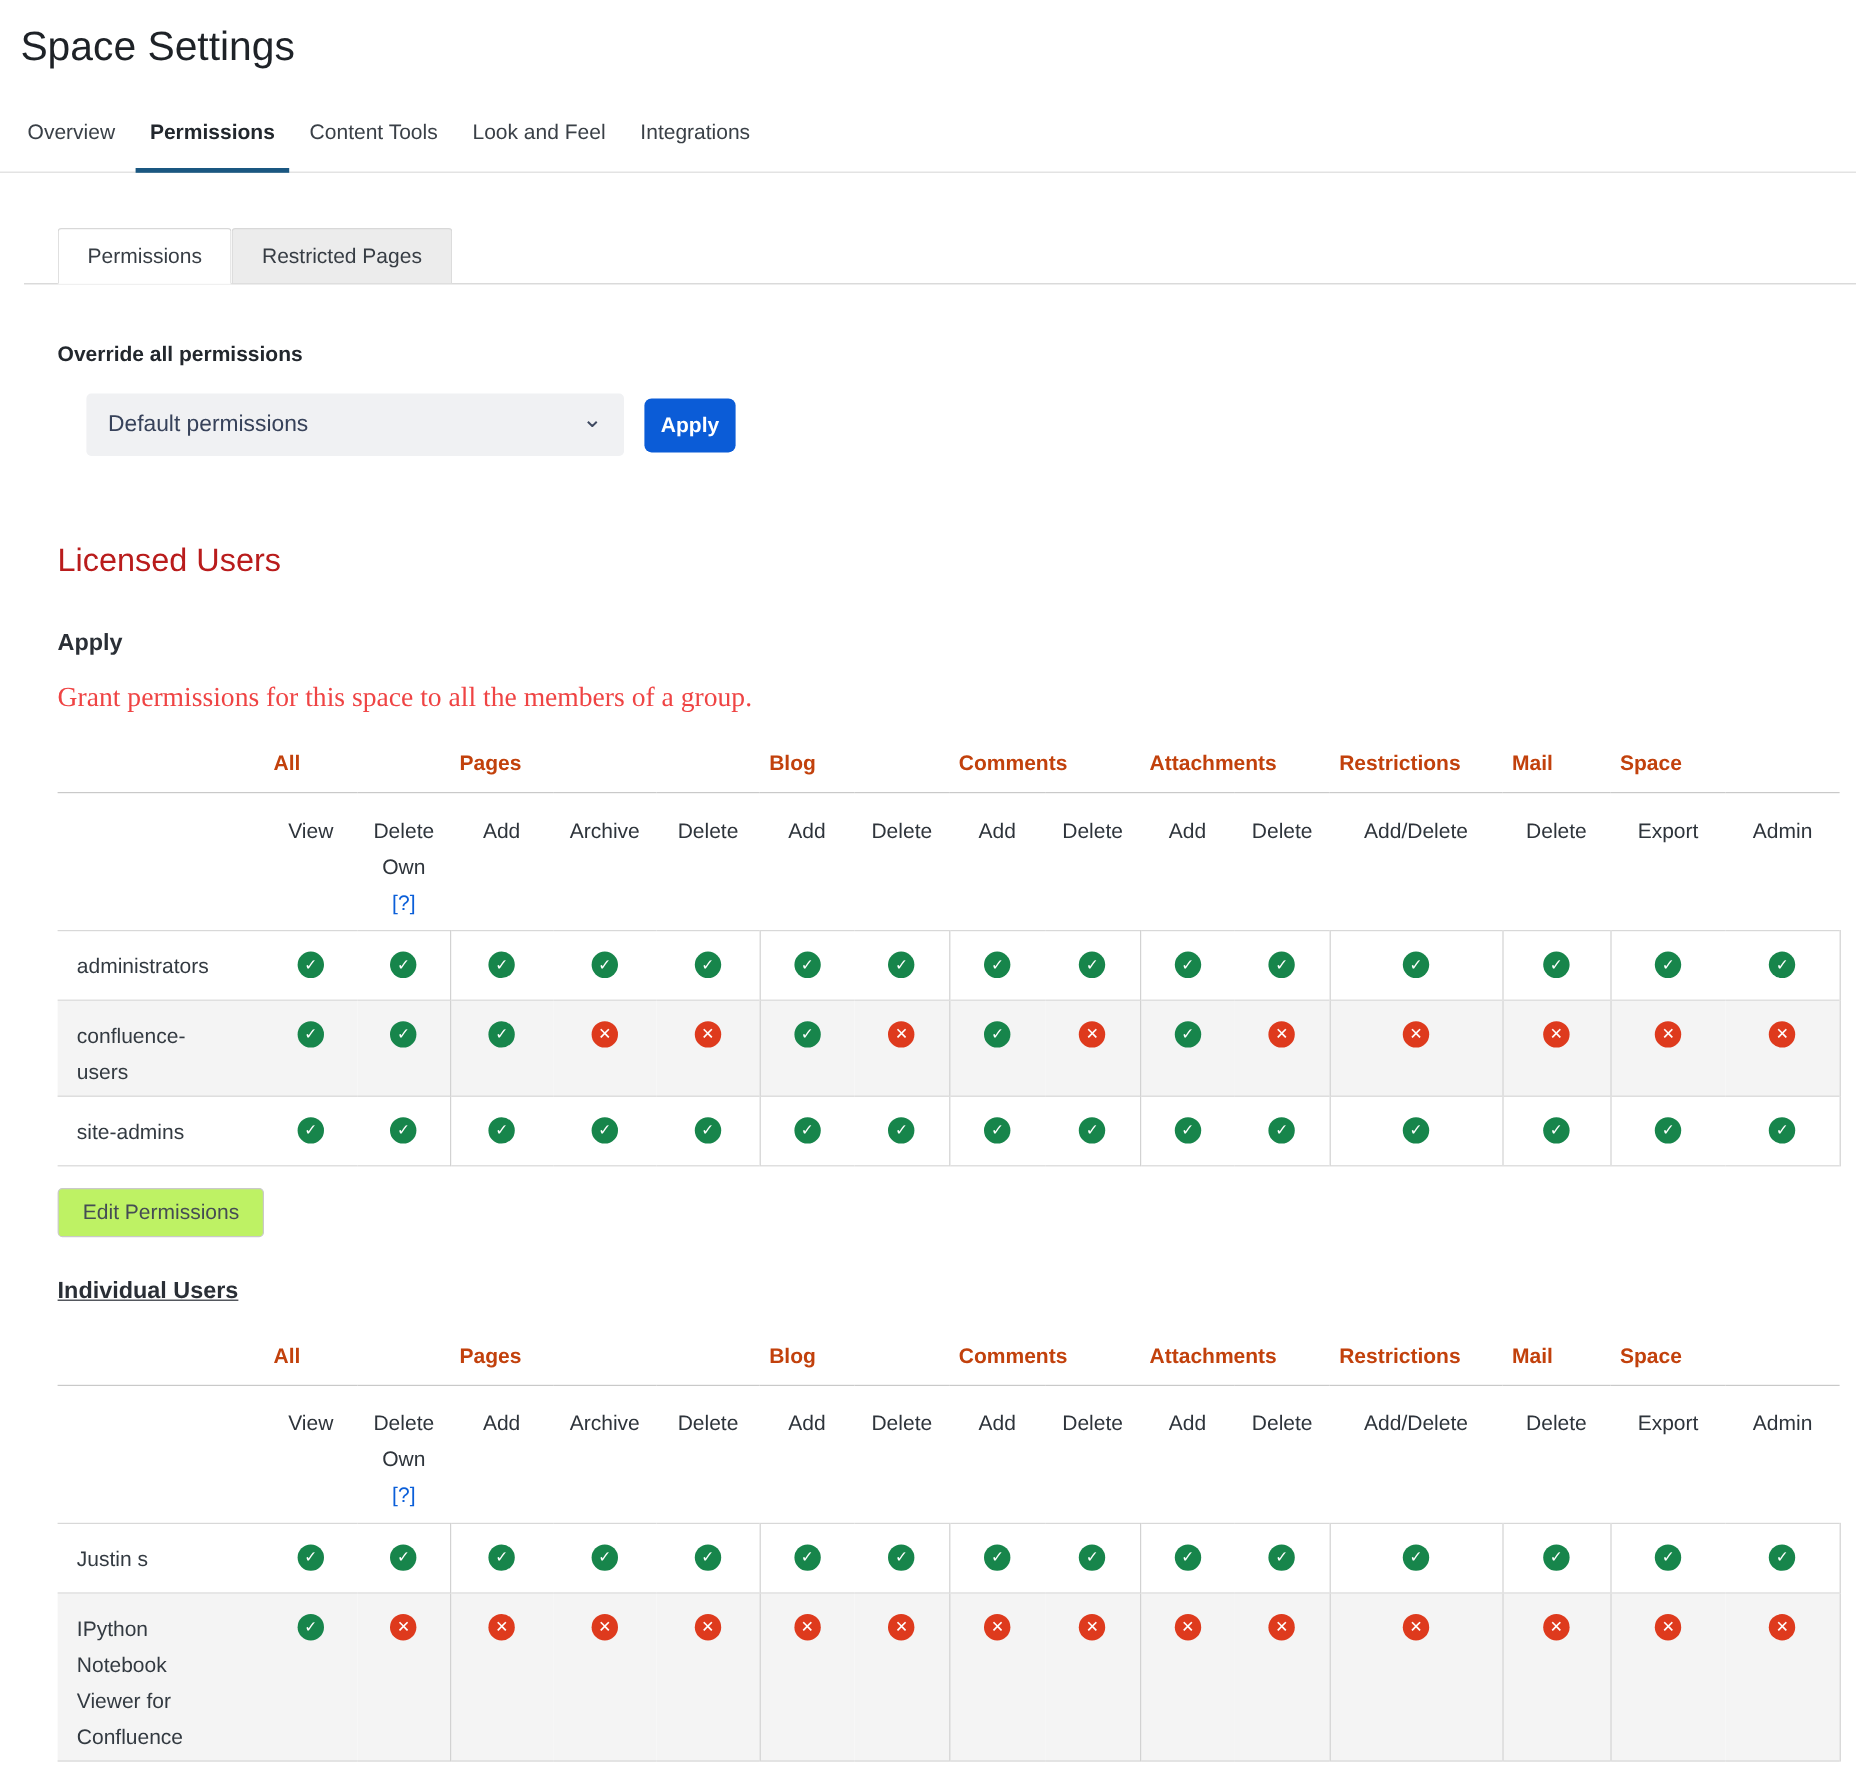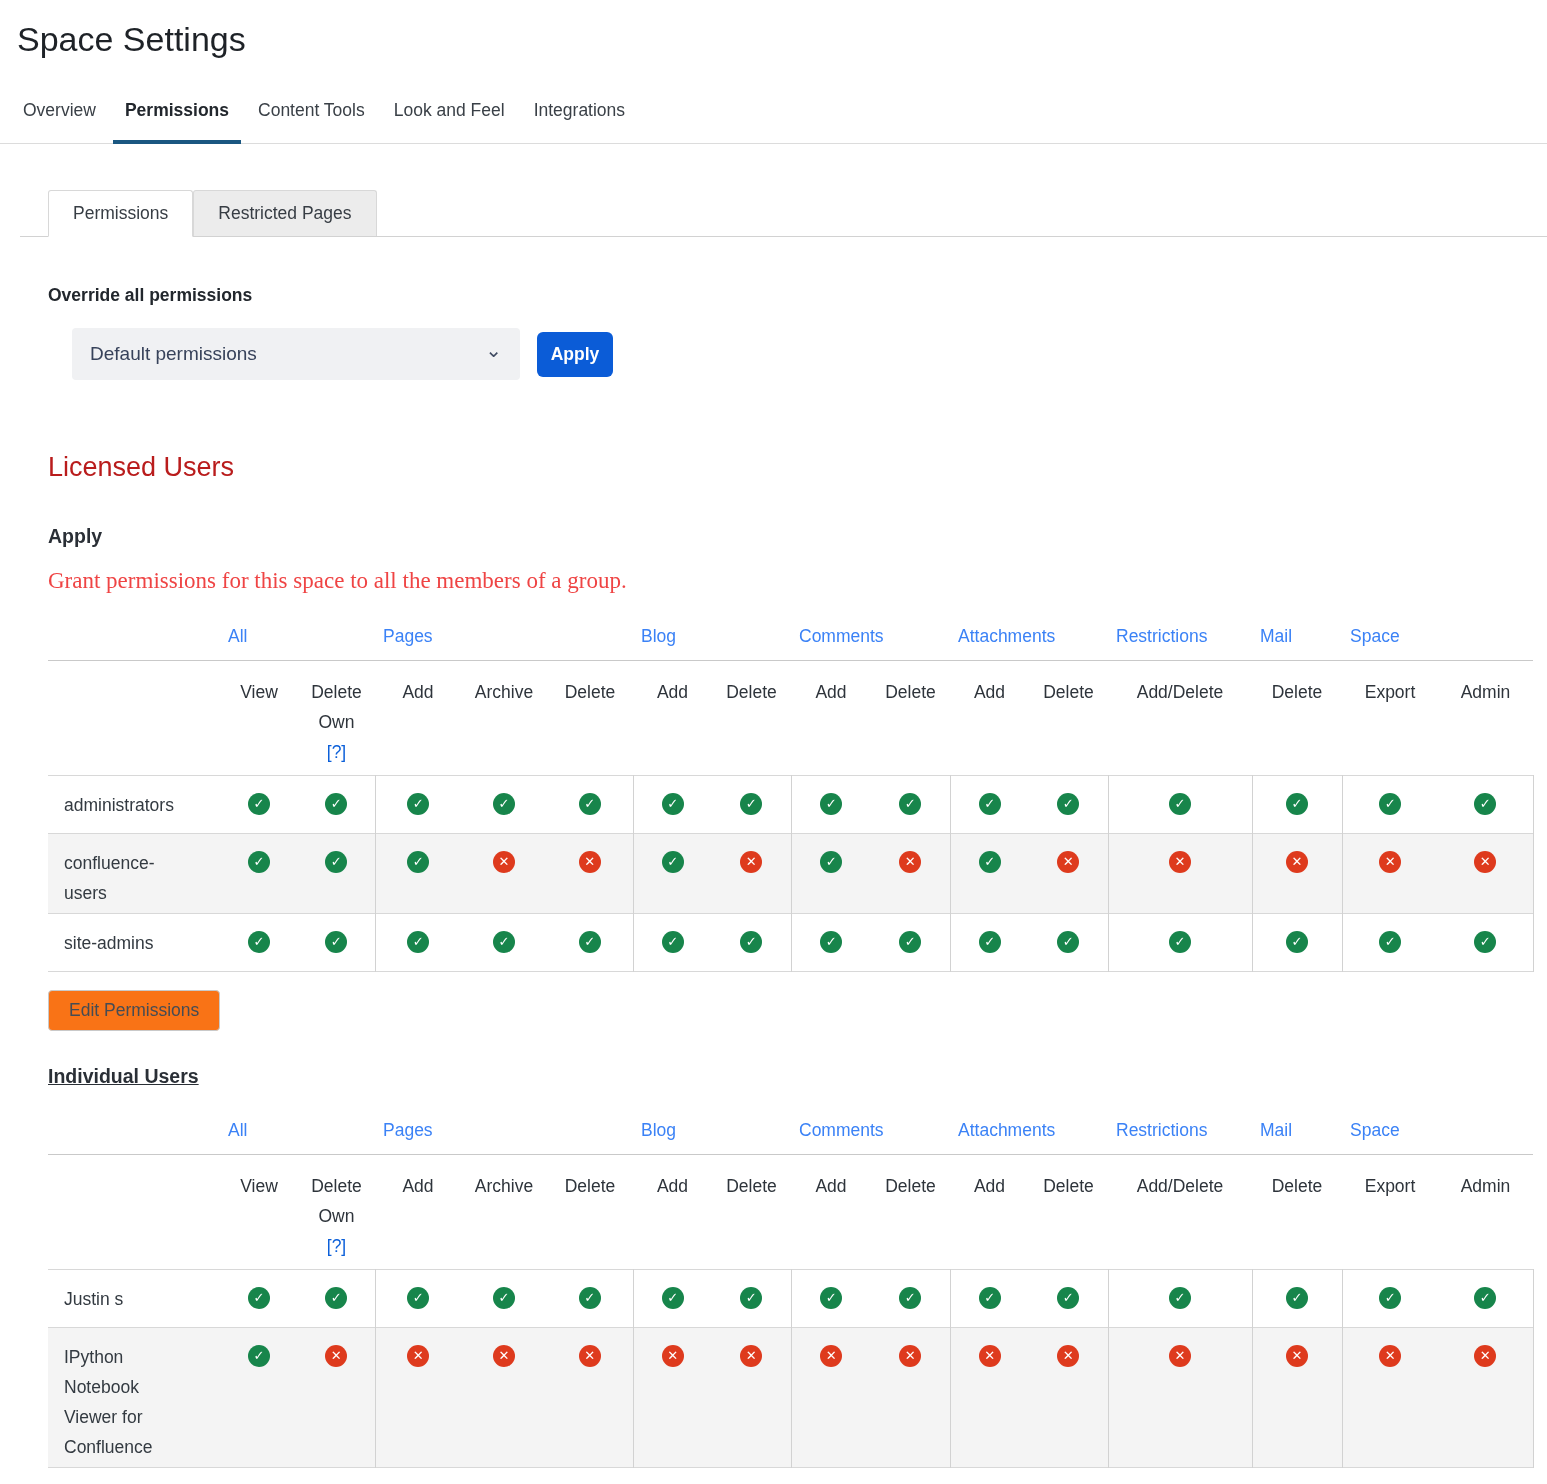--- a/index.html
+++ b/index.html
@@ -79,21 +79,21 @@
   .section-desc { margin-top: 20px; font-size: 23px; color: #ef4444; font-family: Liberation Serif, serif; }
   
   table.perm-table {
     border-collapse: collapse;
     margin-top: 24px;
     table-layout: fixed;
   }
   .perm-table th, .perm-table td { font-weight: 400; }
   .perm-table thead th.group-h {
     text-align: left; vertical-align: top;
-    font-size: 17.5px; font-weight: 400; color: #3b82f6;
+    font-size: 17.5px; font-weight: 700; color: #c2410c;
     padding: 8px 0 13px 8px;
     border-bottom: 1px solid #c9c9c9;
   }
   .perm-table thead th.name-spacer { border-bottom: 1px solid #c9c9c9; }
   .perm-table thead th.sub-h {
     text-align: center; vertical-align: top;
     font-size: 17.5px; color: #2e343b;
     padding: 16px 0 8px 0;
     line-height: 30px;
   }
@@ -121,21 +121,21 @@
     border-radius: 50%;
     color: #ffffff; font-size: 13px; font-weight: 700;
     line-height: 22px; text-align: center;
   }
   .picon.check { background: #17854b; }
   .picon.cross { background: #de3a1d; }
   
   .edit-btn {
     margin-top: 18px;
     padding: 9px 20px;
-    background: #f97316;
+    background: #bef264;
     border: 1px solid #c9c9c9; border-radius: 4px;
     font-size: 17.5px; color: #454c54; cursor: pointer;
     font-family: inherit;
   }
   .individual-heading { margin-top: 34px; text-decoration: underline; }
 </style>
 </head>
 <body>
 
 <h1 class="page-title">Space Settings</h1>

